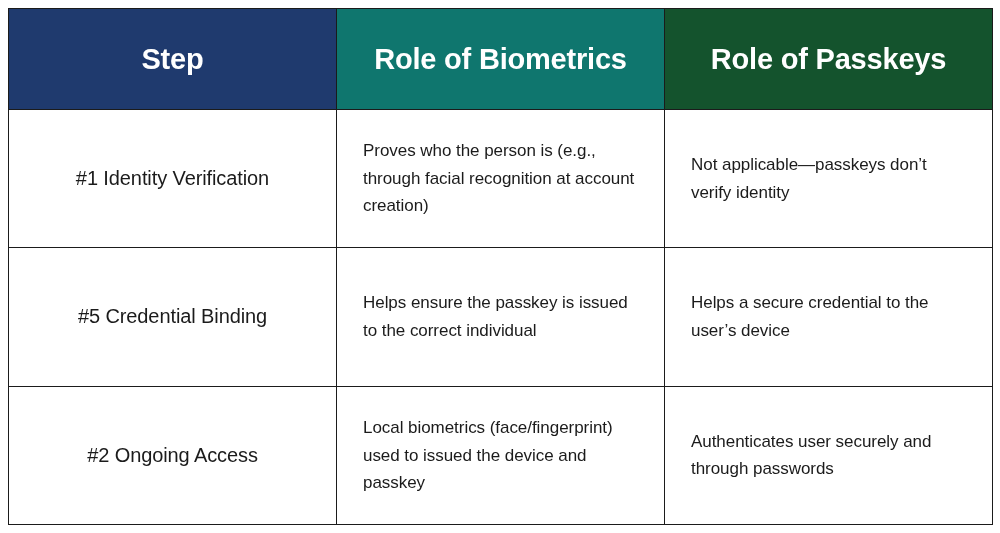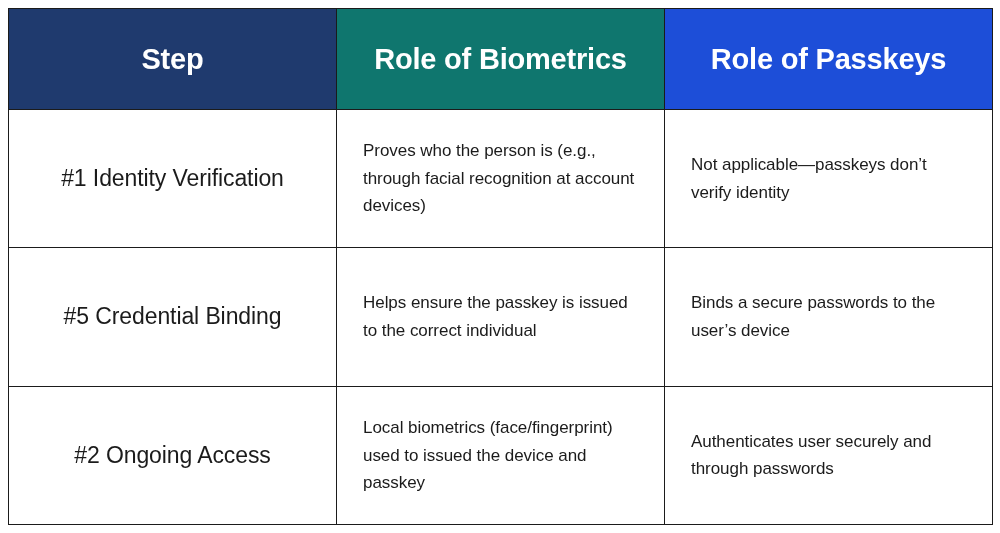--- a/index.html
+++ b/index.html
@@ -42,32 +42,32 @@
     color: #ffffff;
     font-size: 29px;
     font-weight: bold;
     letter-spacing: -0.2px;
     text-align: center;
     vertical-align: middle;
     box-sizing: border-box;
   }
   thead th.head-step { background: #1f3a6e; }
   thead th.head-bio  { background: #0f766e; }
-  thead th.head-pass { background: #1d4ed8; }
+  thead th.head-pass { background: #14532d; }
 
   tbody td {
     border: 1.5px solid #1b1b1b;
     vertical-align: middle;
     box-sizing: border-box;
     color: #1b1b1b;
     background: #ffffff;
   }
 
   tbody td.cell-step {
-    font-size: 23px;
+    font-size: 20px;
     font-weight: 500;
     text-align: center;
     letter-spacing: -0.1px;
     padding: 6px 14px;
   }
 
   tbody td.cell-body {
     font-size: 17px;
     line-height: 1.62;
     text-align: center;
@@ -96,27 +96,27 @@
     <thead>
       <tr>
         <th class="head-step">Step</th>
         <th class="head-bio">Role of Biometrics</th>
         <th class="head-pass">Role of Passkeys</th>
       </tr>
     </thead>
     <tbody>
       <tr>
         <td class="cell-step">#1 Identity Verification</td>
-        <td class="cell-body"><span class="txt">Proves who the person is (e.g., through facial recognition at account devices)</span></td>
+        <td class="cell-body"><span class="txt">Proves who the person is (e.g., through facial recognition at account creation)</span></td>
         <td class="cell-body"><span class="txt">Not applicable—passkeys don’t verify identity</span></td>
       </tr>
       <tr>
         <td class="cell-step">#5 Credential Binding</td>
         <td class="cell-body"><span class="txt">Helps ensure the passkey is issued to the correct individual</span></td>
-        <td class="cell-body"><span class="txt">Binds a secure passwords to the user’s device</span></td>
+        <td class="cell-body"><span class="txt">Helps a secure credential to the user’s device</span></td>
       </tr>
       <tr>
         <td class="cell-step">#2 Ongoing Access</td>
         <td class="cell-body"><span class="txt">Local biometrics (face/fingerprint) used to issued the device and passkey</span></td>
         <td class="cell-body"><span class="txt">Authenticates user securely and through passwords</span></td>
       </tr>
     </tbody>
   </table>
 </div>
 

